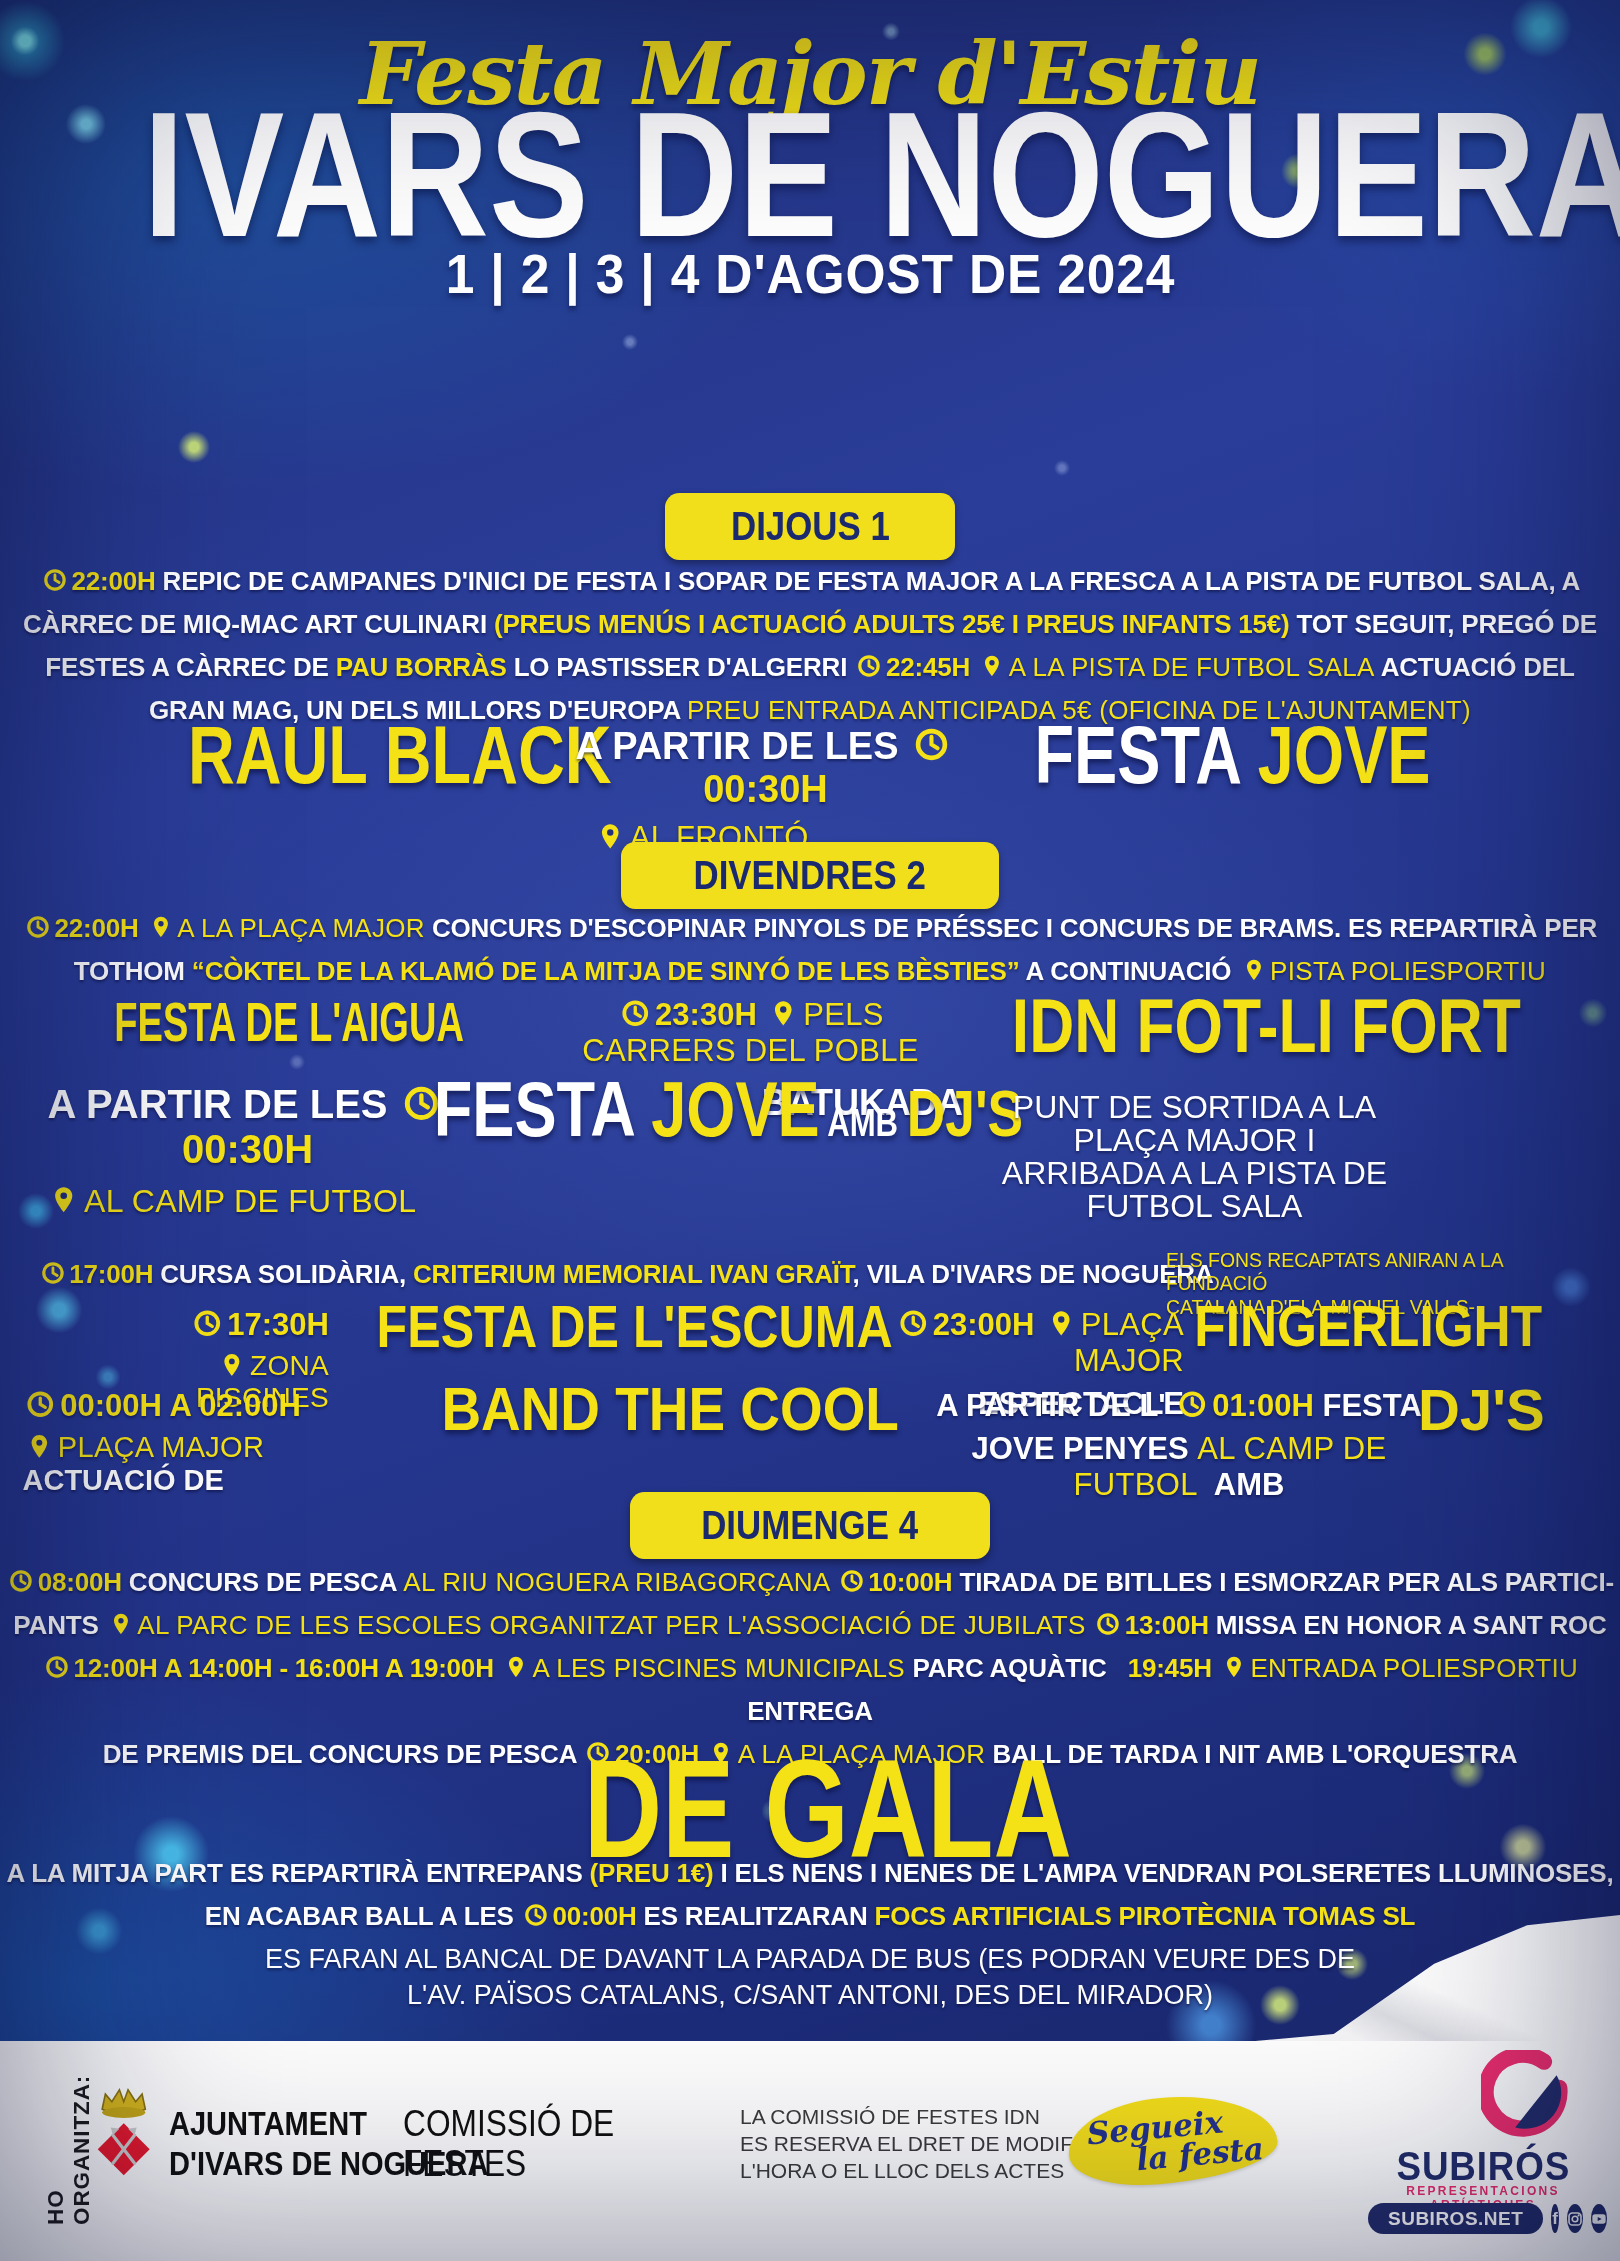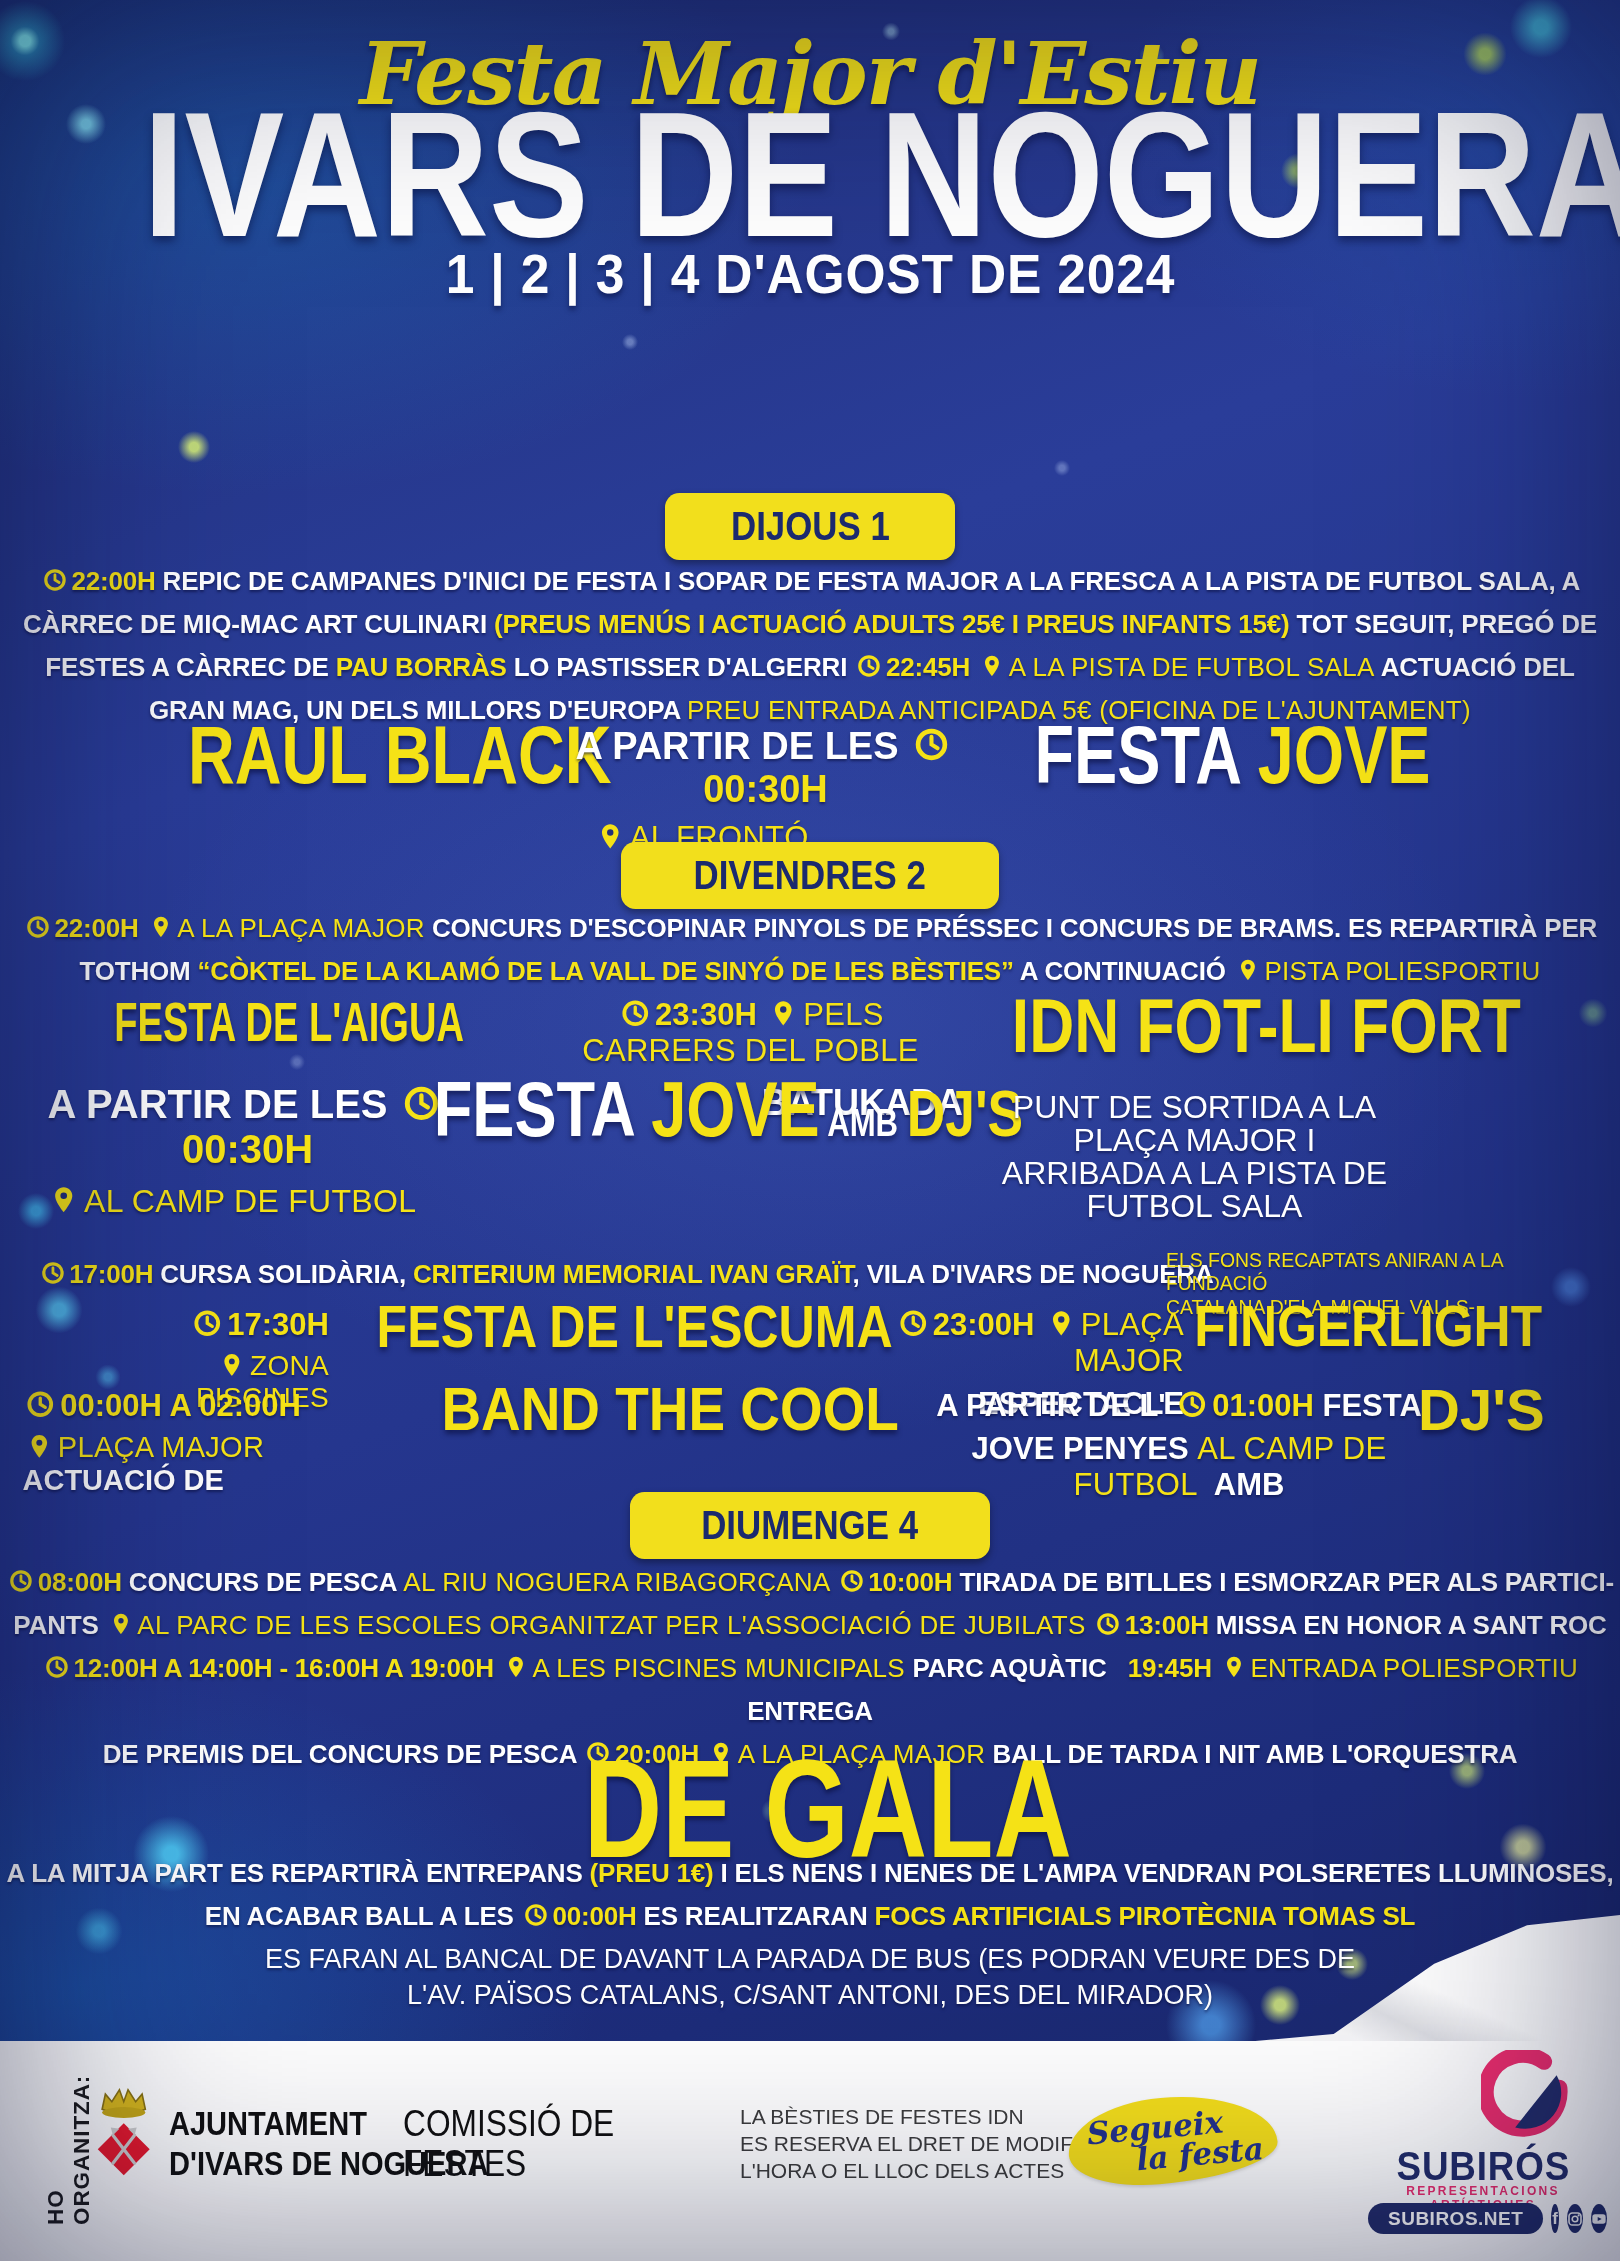--- a/index.html
+++ b/index.html
@@ -186,21 +186,21 @@
   </div>
   <div class="abs big dijous-jove"><span class="cond"><span class="bw">FESTA </span><span>JOVE</span></span></div>
 
   <div class="abs ctr badge" style="top:842px"><span class="bg"><span class="cond">DIVENDRES 2</span></span></div>
   <div class="abs ctr para" style="top:907px"><svg class="ic" viewBox="0 0 24 24">
         <circle cx="12" cy="12" r="9.2" fill="none" stroke="currentColor" stroke-width="3.2"></circle>
         <path d="M12 6.8V12l4.2 2.6" fill="none" stroke="currentColor" stroke-width="2.8" stroke-linecap="round"></path>
       </svg><span class="sg-y">22:00H </span><svg class="ic" viewBox="0 0 24 24">
         <path d="M12 1.8c-3.9 0-7 3.1-7 7 0 5.2 7 13.4 7 13.4s7-8.2 7-13.4c0-3.9-3.1-7-7-7z" fill="currentColor"></path>
         <circle cx="12" cy="8.8" r="2.7" fill="#223079"></circle>
-      </svg><span class="sg-y2">A LA PLAÇA MAJOR</span><span class="sg-w"> CONCURS D'ESCOPINAR PINYOLS DE PRÉSSEC I CONCURS DE BRAMS. ES REPARTIRÀ PER</span><br><span class="sg-w">TOTHOM </span><span class="sg-y">“CÒKTEL DE LA KLAMÓ DE LA VALL DE SINYÓ DE LES BÈSTIES”</span><span class="sg-w"> A CONTINUACIÓ </span><svg class="ic" viewBox="0 0 24 24">
+      </svg><span class="sg-y2">A LA PLAÇA MAJOR</span><span class="sg-w"> CONCURS D'ESCOPINAR PINYOLS DE PRÉSSEC I CONCURS DE BRAMS. ES REPARTIRÀ PER</span><br><span class="sg-w">TOTHOM </span><span class="sg-y">“CÒKTEL DE LA KLAMÓ DE LA MITJA DE SINYÓ DE LES BÈSTIES”</span><span class="sg-w"> A CONTINUACIÓ </span><svg class="ic" viewBox="0 0 24 24">
         <path d="M12 1.8c-3.9 0-7 3.1-7 7 0 5.2 7 13.4 7 13.4s7-8.2 7-13.4c0-3.9-3.1-7-7-7z" fill="currentColor"></path>
         <circle cx="12" cy="8.8" r="2.7" fill="#223079"></circle>
       </svg><span class="sg-y2">PISTA POLIESPORTIU</span></div>
   <div class="abs big aigua"><span class="cond">FESTA DE L'AIGUA</span></div>
   <div class="abs div-mid1">
     <div class="l1"><svg class="ic" viewBox="0 0 24 24">
           <circle cx="12" cy="12" r="9.2" fill="none" stroke="currentColor" stroke-width="3.2"></circle>
           <path d="M12 6.8V12l4.2 2.6" fill="none" stroke="currentColor" stroke-width="2.8" stroke-linecap="round"></path>
         </svg><span class="sg-y">23:30H </span><svg class="ic" viewBox="0 0 24 24">
           <path d="M12 1.8c-3.9 0-7 3.1-7 7 0 5.2 7 13.4 7 13.4s7-8.2 7-13.4c0-3.9-3.1-7-7-7z" fill="currentColor"></path>
@@ -332,21 +332,21 @@
 
   <div class="abs aj">
     <div><span class="cond">AJUNTAMENT</span></div>
     <div><span class="cond">D'IVARS DE NOGUERA</span></div>
   </div>
   <div class="abs com">
     <div><span class="cond">COMISSIÓ DE</span></div>
     <div><span class="cond">FESTES</span></div>
   </div>
   <div class="abs disclaimer">
-    <div>LA BÈSTIES DE FESTES IDN</div>
+    <div>LA COMISSIÓ DE FESTES IDN</div>
     <div>ES RESERVA EL DRET DE MODIFICAR</div>
     <div>L'HORA O EL LLOC DELS ACTES</div>
   </div>
   <div class="abs blob">
     <span class="t1">Segueix</span>
     <span class="t2">la festa</span>
   </div>
 
   <svg class="abs sub-logo" width="90" height="90" viewBox="0 0 100 100">
     <path d="M70 13 A41 41 0 1 0 87 42" stroke="#ED2E6E" stroke-width="18" fill="none" stroke-linecap="round"></path>

